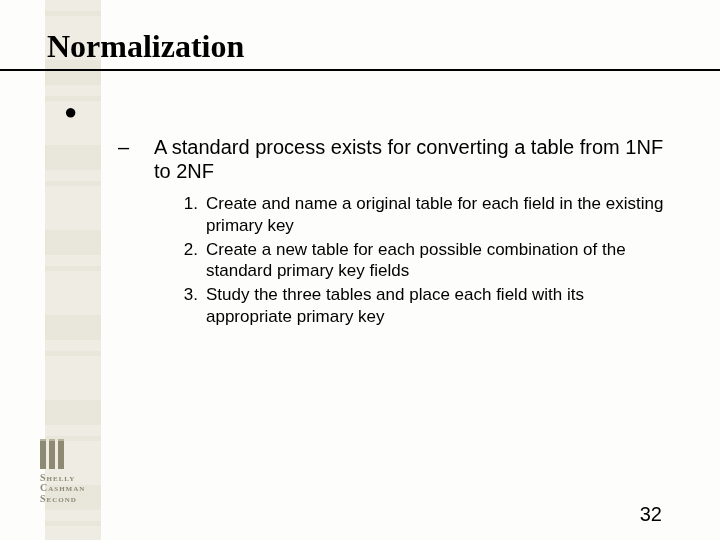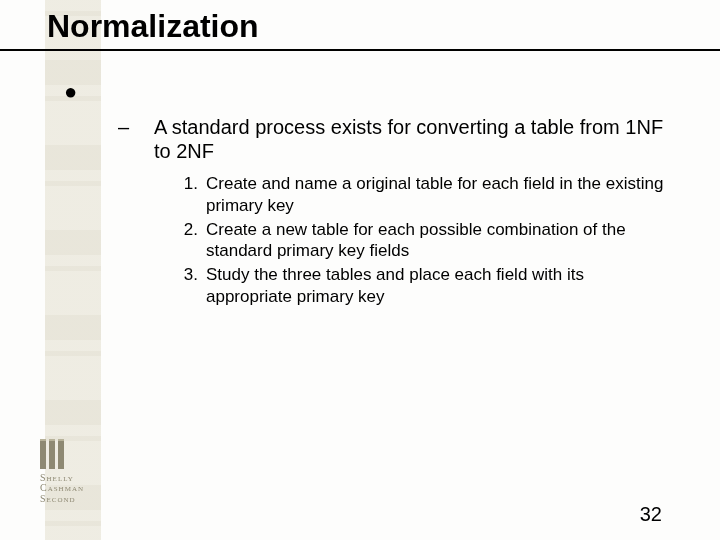--- a/index.html
+++ b/index.html
@@ -21,21 +21,22 @@
         #d8d3bf 11px 16px,
         #e3dfce 16px 60px,
         #d8d3bf 60px 85px
       );
     opacity:.55;
   }
   .content{position:relative;z-index:1}
   .title{
     font-size:32px;
     font-weight:bold;
-    margin:8px 0 0 47px;
+    margin:28px 0 0 47px;
+    font-family:Liberation Serif, serif;
   }
   .rule{
     border:none;border-top:2px solid #000;
     margin:4px 0 0 0;
     width:720px;
   }
   .b1{
     display:flex;
     margin:28px 0 0 64px;
     font-size:22px;
@@ -53,20 +54,21 @@
   .steps{
     margin:10px 0 0 170px;
     font-size:17px;
     max-width:500px;
   }
   .step{display:flex;line-height:1.28;margin-bottom:2px}
   .step .num{width:28px;flex:none;text-align:right;padding-right:8px}
   .logo{
     position:absolute;left:40px;bottom:36px;
     width:70px;
+    font-weight:bold;
   }
   .logo .stripes{display:flex;gap:3px;margin-bottom:4px}
   .logo .stripes span{
     display:block;width:6px;height:30px;background:#8e8973;
     box-shadow:0 2px 0 #b7b29a inset;
   }
   .logo .txt{
     font-family:"Times New Roman",serif;
     font-variant:small-caps;
     letter-spacing:1px;

